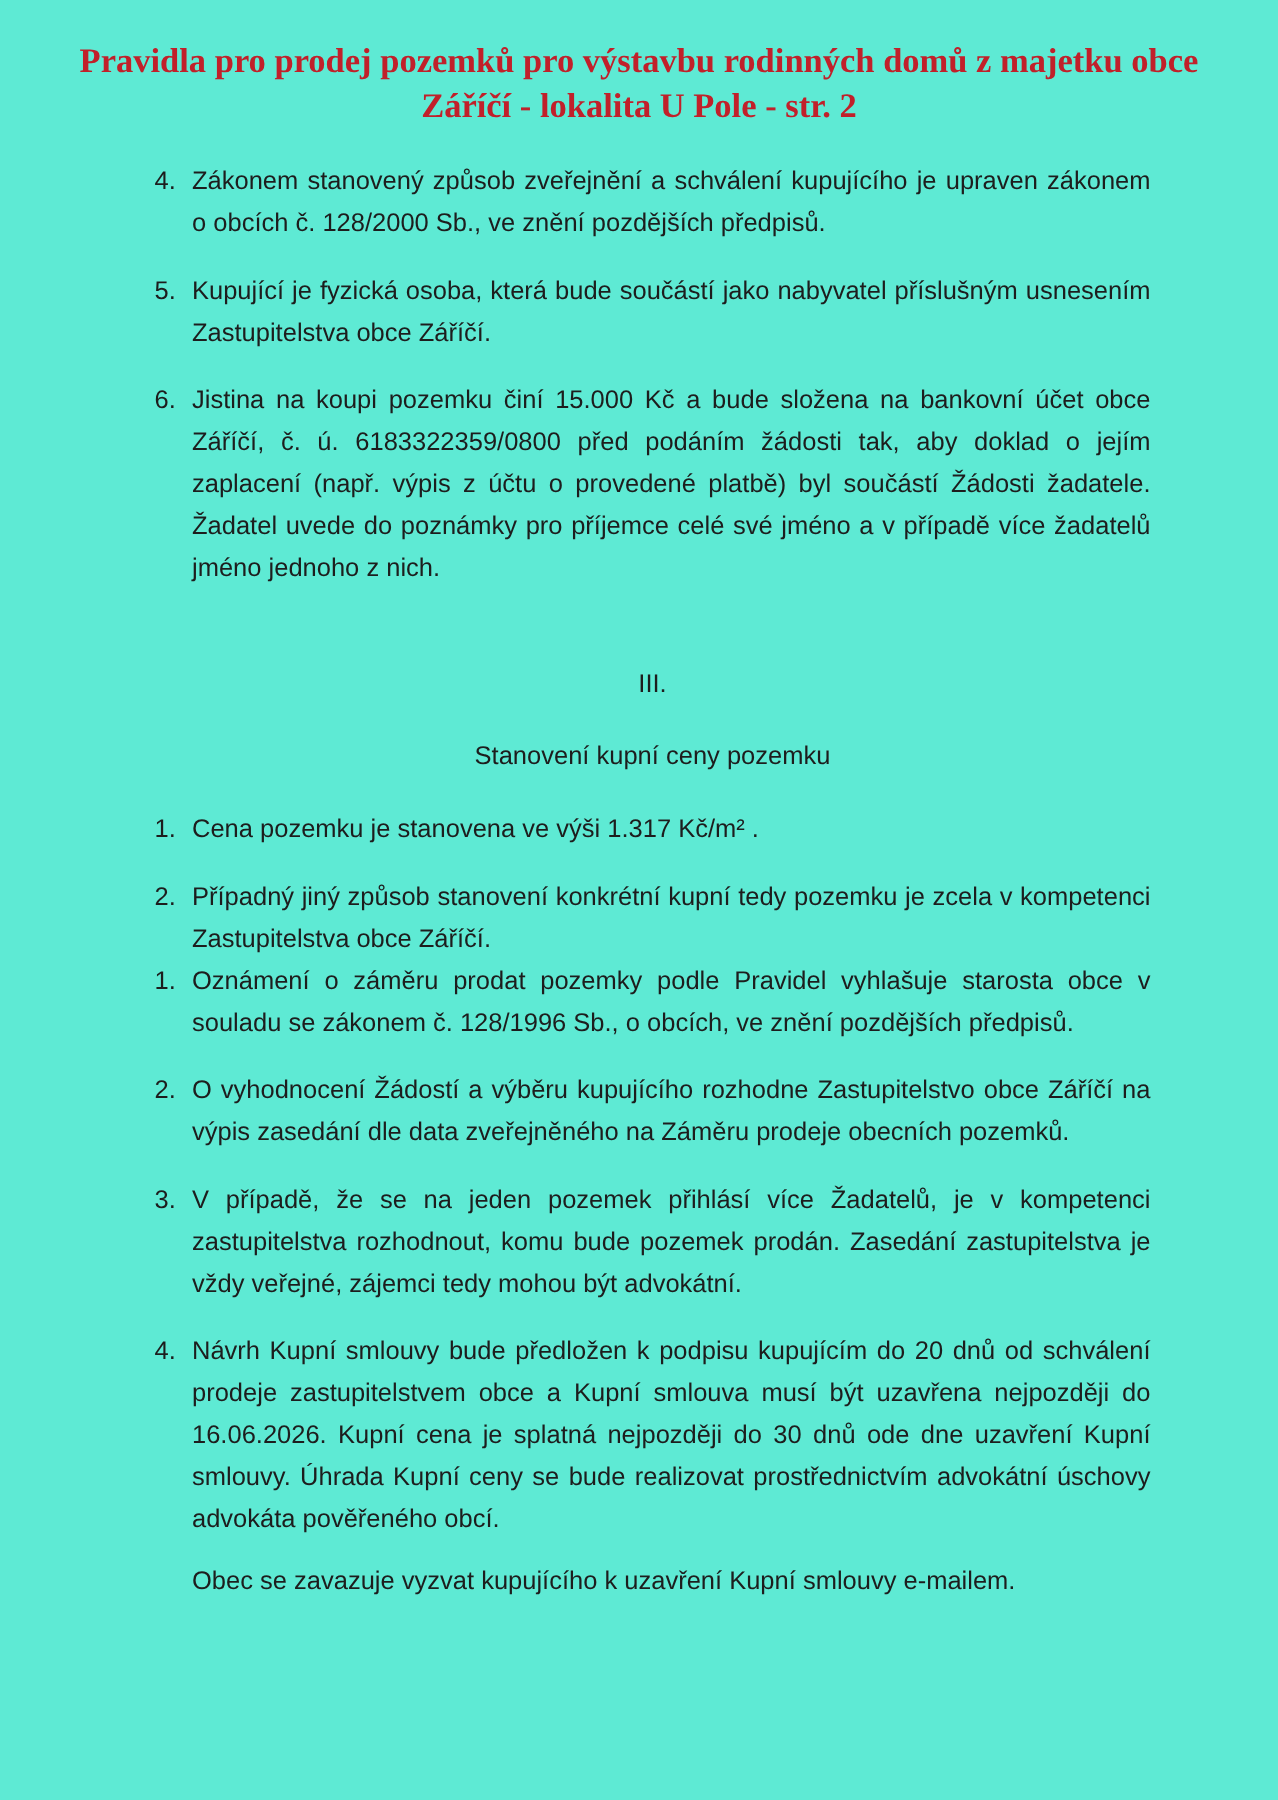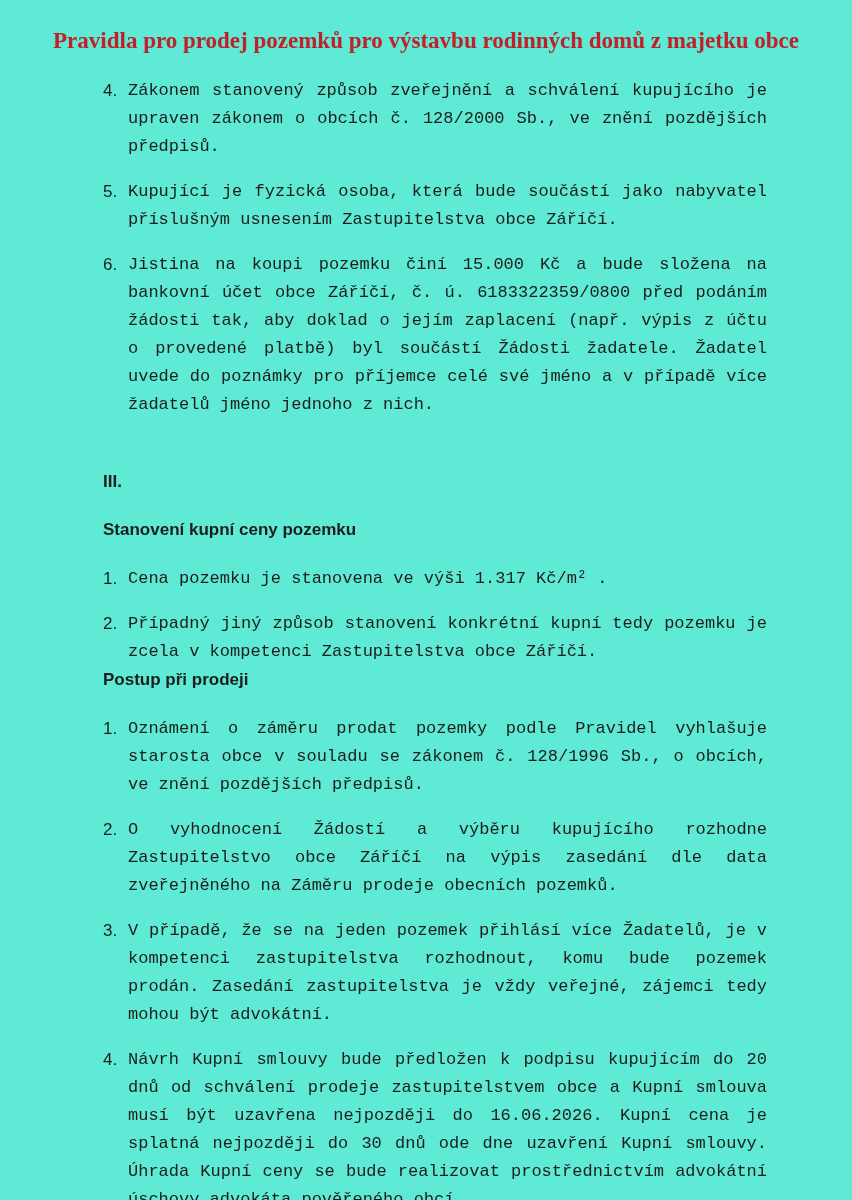--- a/index.html
+++ b/index.html
@@ -47,44 +47,46 @@
   li.item:first-child {
     margin-top: 0;
   }
   .marker {
     flex: 0 0 25px;
     width: 25px;
   }
   .body-col {
     flex: 1 1 auto;
     min-width: 0;
-    font-family: Liberation Mono, monospace;
   }
   .text {
     text-align: justify;
   }
   .text.extra {
     margin-top: 13px;
   }
   .section-numeral {
     margin: 49px 0 20px 0;
-    font-weight: bold;
+    text-align: center;
+    font-weight: normal;
   }
   .section-heading {
-    font-weight: bold;
+    text-align: center;
+    font-weight: normal;
     margin: 0 0 21px 0;
   }
 </style>
 </head>
 <body>
 
 <div class="page">
 
   <h1 class="doc-title" style="color: rgb(193, 32, 42);">
     <span class="title-line">Pravidla pro prodej pozemků pro výstavbu rodinných domů z majetku obce</span>
+    <span class="title-line">Záříčí - lokalita U Pole - str. 2</span>
   </h1>
 
   <div class="content">
 
     <ol class="list">
       <li class="item">
         <span class="marker">4.</span>
         <div class="body-col">
             <div class="text">Zákonem stanovený způsob zveřejnění a schválení kupujícího je upraven zákonem o obcích č. 128/2000 Sb., ve znění pozdějších předpisů.</div>
           </div>
@@ -114,21 +116,20 @@
           </div>
       </li>
       <li class="item">
         <span class="marker">2.</span>
         <div class="body-col">
             <div class="text">Případný jiný způsob stanovení konkrétní kupní tedy pozemku je zcela v kompetenci Zastupitelstva obce Záříčí.</div>
           </div>
       </li>
     </ol>
 
-    <div class="section-heading">Postup při prodeji</div>
 
     <ol class="list">
       <li class="item">
         <span class="marker">1.</span>
         <div class="body-col">
             <div class="text">Oznámení o záměru prodat pozemky podle Pravidel vyhlašuje starosta obce v souladu se zákonem č. 128/1996 Sb., o obcích, ve znění pozdějších předpisů.</div>
           </div>
       </li>
       <li class="item">
         <span class="marker">2.</span>

